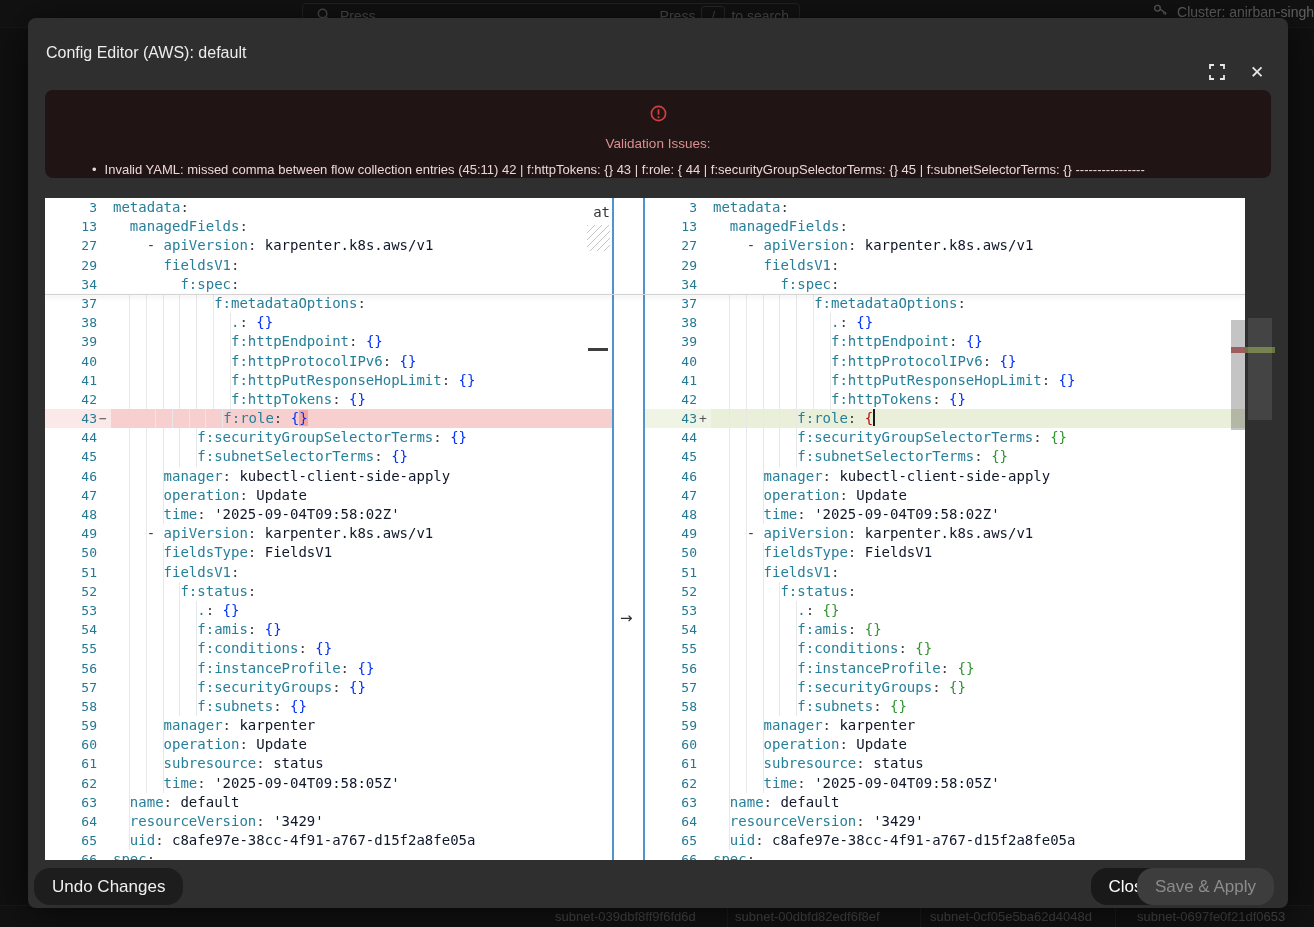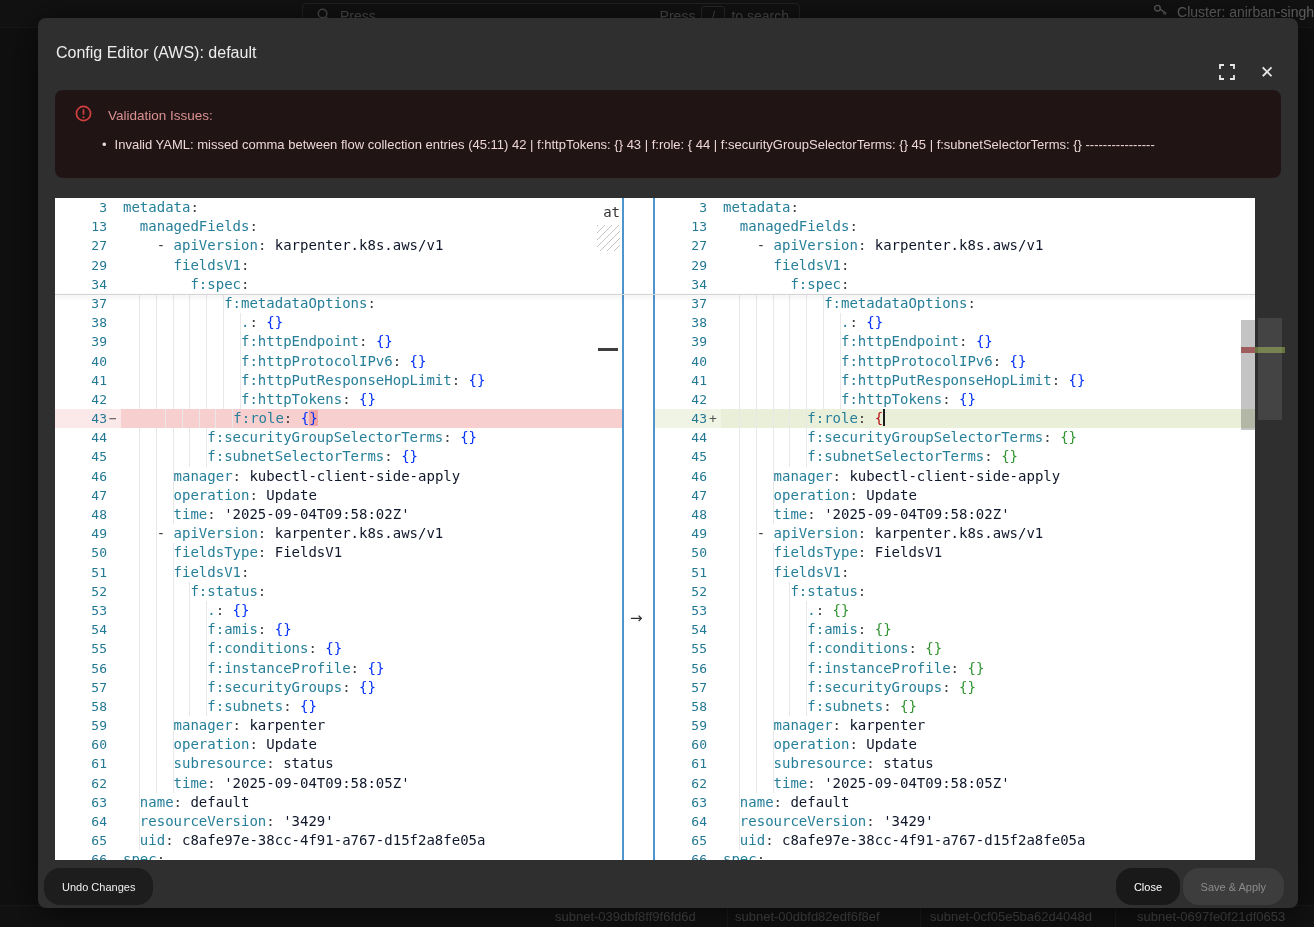--- a/index.html
+++ b/index.html
@@ -22,31 +22,31 @@
   .bottomrow { position:absolute; left:0; top:905px; width:1314px; height:22px; background:#262626;
                border-top:1px solid #353535; z-index:1; color:#9a9a9a; font-size:13px; }
   .bcell { position:absolute; top:3px; white-space:nowrap; }
   .bline { position:absolute; top:0; width:1px; height:22px; background:#3d3d3d; }
 
   .overlay { position:absolute; inset:0; background:rgba(0,0,0,0.52); z-index:2; }
 
   
   .modal { position:absolute; left:28px; top:18px; width:1260px; height:890px;
            background:#2f2f2f; border-radius:8px; z-index:3;
-           box-shadow:0 6px 40px rgba(0,0,0,0.65);margin-left:10px; }
+           box-shadow:0 6px 40px rgba(0,0,0,0.65); }
   .m-title { position:absolute; left:18px; top:26px; font-size:16px; font-weight:500; color:#ededed; }
   .icon-btn { position:absolute; top:44px; width:20px; height:20px; cursor:pointer;
               display:flex; align-items:center; justify-content:center; }
   .expand-btn { left:1179px; }
   .close-btn { left:1219px; color:#e8e8e8; font-size:17px; }
 
   
   .alert { position:absolute; left:17px; top:72px; width:1226px; height:88px;
            background:#211414; border-radius:8px; padding:15px 20px; }
-  .alert-head { display:flex; align-items:center; gap:16px; }
+  .alert-head { display:flex; align-items:center; gap:10px;flex-direction:column; }
   .alert-title { color:#db9191; font-size:13.5px; }
   .alert-body { margin-top:8px; padding-left:27px; color:#ecd6d6; font-size:13px; line-height:21px; }
   .alert-body .bullet { margin-right:8px; }
 
   
   .editor { position:absolute; left:17px; top:180px; width:1200px; height:662px;
             background:#fff; overflow:hidden;
             font-family:"DejaVu Sans Mono", monospace; font-size:14px; }
   .pane { position:absolute; top:0; bottom:0; background:#fff; overflow:hidden; }
   .pane-left  { left:0; width:567px; }
@@ -81,21 +81,21 @@
   .vtrack { position:absolute; right:0; top:0; bottom:0; width:14px; z-index:3; }
   .vthumb { position:absolute; left:0; right:0; top:122px; height:110px; background:rgba(0,0,0,0.23); }
   .ovr-red { position:absolute; left:0; right:0; top:149px; height:6px; background:rgba(178,42,42,0.62); }
 
   .modal-scroll-mark { position:absolute; left:1217px; top:329px; width:30px; height:6px;
                        background:#68753e; }
   .modal-scroll-thumb { position:absolute; left:1220px; top:300px; width:24px; height:102px;
                         background:rgba(255,255,255,0.10); }
 
   
-  .btn { position:absolute; height:37px; border:none; border-radius:16px; font-size:11px;
+  .btn { position:absolute; height:37px; border:none; border-radius:16px; font-size:17px;
          font-family:"Liberation Sans", sans-serif; cursor:pointer; padding:0 18px; }
   .btn-undo  { left:6px;  bottom:3px; background:#1d1d1d; color:#f0f0f0; }
   .btn-close { right:118px; bottom:3px; background:#191919; color:#ffffff; }
   .btn-save  { right:14px; bottom:3px; background:#3d3d3d; color:#8c8c8c; cursor:default; }
 </style>
 </head>
 <body>
 
 <div class="topbar">
   <div class="searchbox">

